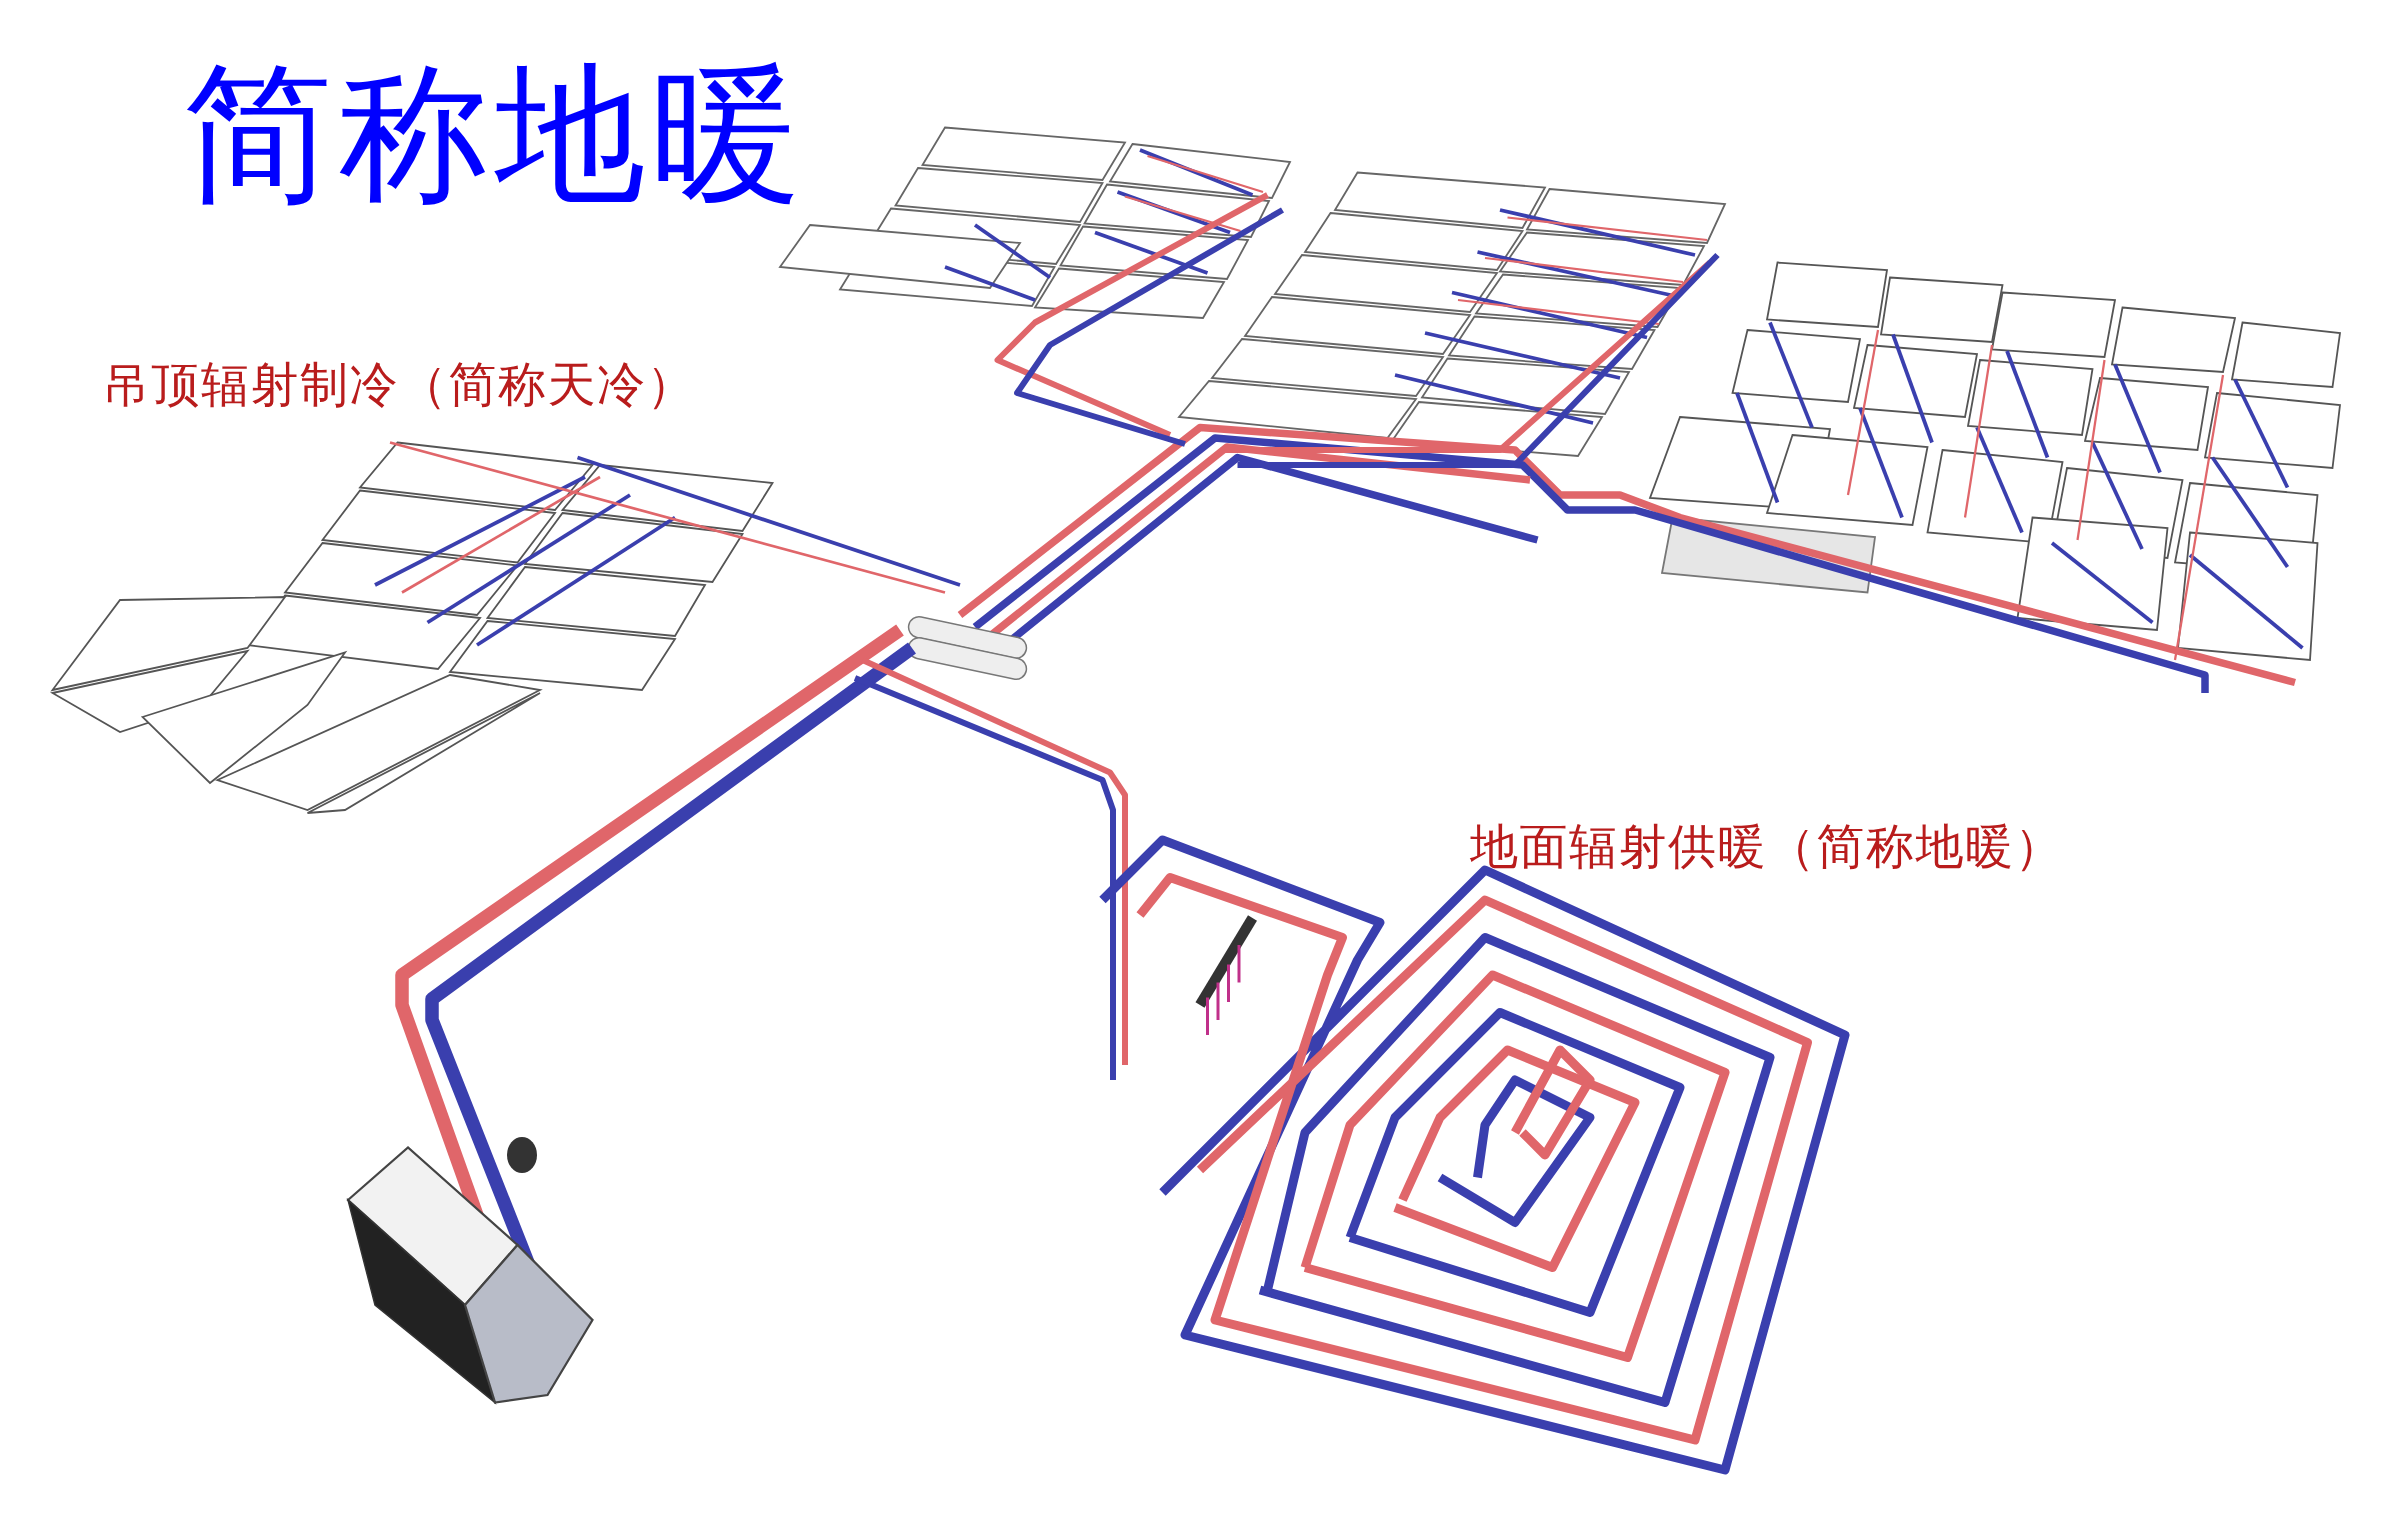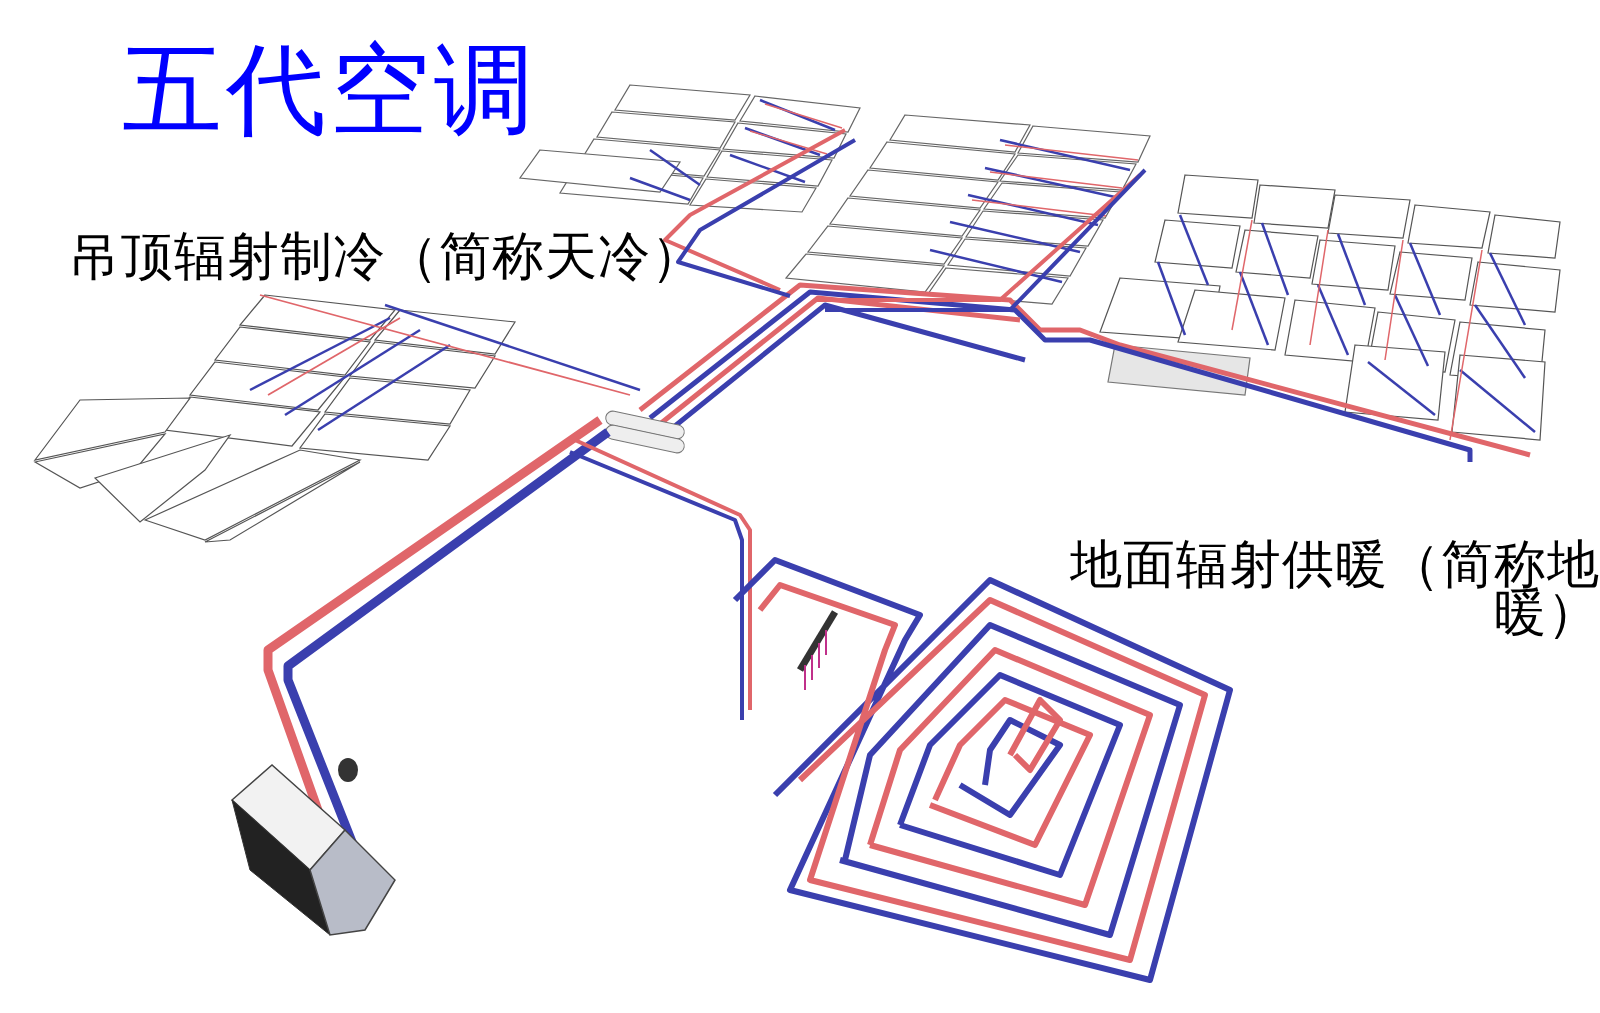--- a/index.html
+++ b/index.html
@@ -1,18 +1,18 @@
 <!DOCTYPE html>
 <html><head>
 <meta charset="utf-8">
 <style>
   html, body { margin: 0; padding: 0; background: #ffffff; }
   body { width: 1600px; height: 1013px; position: relative; overflow: hidden; font-family: "DejaVu Serif", "Liberation Serif", serif; }
   .title { position: absolute; left: 122px; top: 30px; font-size: 100px; line-height: 120px; color: #0000ff; letter-spacing: 4px; font-family: "DejaVu Serif", serif; }
-  .label { position: absolute; font-size: 52px; line-height: 48px; color: #000000; font-family: "DejaVu Serif", serif; letter-spacing: 1px; text-align: right; }
+  .label { position: absolute; font-size: 32px; line-height: 48px; color: #b91c1c; font-family: "DejaVu Serif", serif; letter-spacing: 1px; }
   .label-ceiling { left: 68px; top: 232px; }
   .label-floor { left: 980px; top: 540px; }
   svg.diagram { position: absolute; left: 0; top: 0; }
 </style>
 </head>
 <body>
 
 <svg class="diagram" width="1600" height="1013" viewBox="0 0 1600 1013" xmlns="http://www.w3.org/2000/svg">
   <defs>
     <g id="panel">
@@ -190,15 +190,15 @@
   </g>
 
   <g>
     <polygon points="232,800 272,765 345,830 310,870" fill="#f2f2f2" stroke="#444" stroke-width="1.5"></polygon>
     <polygon points="232,800 310,870 330,935 250,870" fill="#222" stroke="#333"></polygon>
     <polygon points="310,870 345,830 395,880 365,930 330,935" fill="#b8bcc8" stroke="#444" stroke-width="1.5"></polygon>
     <ellipse cx="348" cy="770" rx="10" ry="12" fill="#333"></ellipse>
   </g>
 </svg>
 
-<div class="title">五代空调</div>
+<div class="title">简称地暖</div>
 <div class="label label-ceiling">吊顶辐射制冷（简称天冷）</div>
 <div class="label label-floor">地面辐射供暖（简称地暖）</div>
 
 </body></html>

